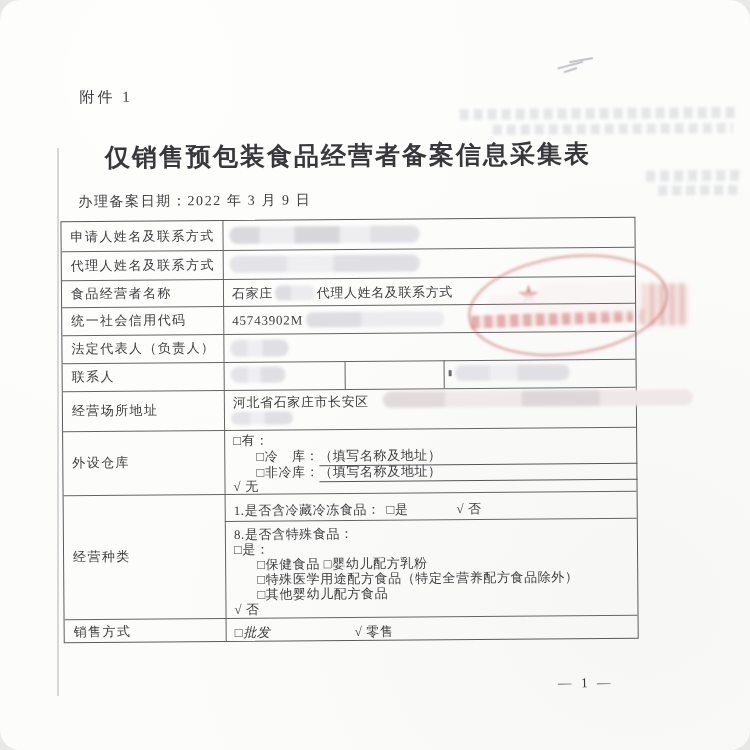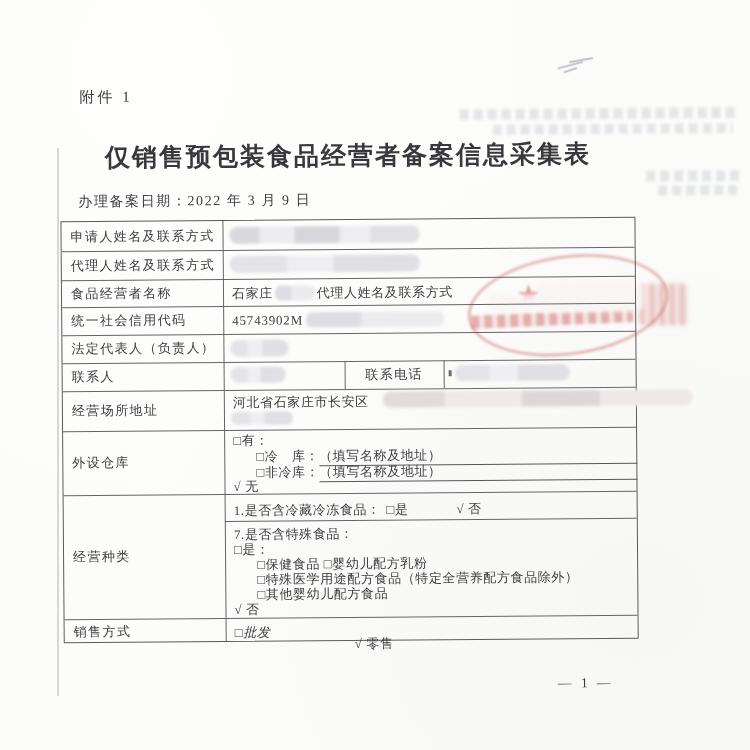--- a/index.html
+++ b/index.html
@@ -4,20 +4,21 @@
 <style>
   html,body{margin:0;padding:0;background:#e8e8e8;}
   .page{
     position:relative;width:750px;height:750px;overflow:hidden;
     background:
       radial-gradient(ellipse at 20% 10%, rgba(255,255,255,.6), rgba(255,255,255,0) 60%),
       radial-gradient(ellipse at 85% 80%, rgba(120,120,130,.04), rgba(255,255,255,0) 55%),
       #fcfcfa;
     font-family:"Liberation Serif","DejaVu Serif",serif;
     color:#3c3c40;
+    border-radius:20px;
   }
   .doc{position:absolute;inset:0;transform:rotate(-0.45deg);transform-origin:350px 420px;}
   .txt{position:absolute;white-space:nowrap;}
 
   
   .attachment{left:82px;top:86px;font-size:15px;letter-spacing:3px;}
   .title{left:350px;top:139px;transform:translateX(-50%);
          font-family:"Liberation Sans","DejaVu Sans",sans-serif;
          font-weight:bold;font-size:25px;letter-spacing:2px;color:#38383c;}
   .dateline{left:80px;top:191px;font-size:14px;letter-spacing:1.6px;}
@@ -128,21 +129,20 @@
         <span>石家庄</span><span class="redact-inline" style="width:40px;margin:0 2px;"></span><span>代理人姓名及联系方式</span>
       </div>
 
       <div class="cline" style="left:170px;top:92px;letter-spacing:.8px;">
         <span>45743902M</span><span class="redact-inline" style="width:138px;margin-left:3px;"></span>
       </div>
 
       <div class="redact soft" style="left:168px;top:119px;width:58px;height:17px;"></div>
 
       <div class="redact soft" style="left:168px;top:146px;width:55px;height:16px;"></div>
-      <div class="cline" style="left:282px;top:141px;width:99px;height:28px;display:flex;align-items:center;justify-content:center;letter-spacing:1.4px;">联系电话</div>
       <div style="position:absolute;left:386px;top:151px;width:3px;height:6px;background:#6a6a70;filter:blur(.4px);"></div>
       <div class="redact soft" style="left:392px;top:146px;width:115px;height:16px;"></div>
 
       <div class="cline" style="left:170px;top:173px;">河北省石家庄市长安区</div>
       <div class="redact pink" style="left:320px;top:172px;width:310px;height:16px;"></div>
       <div class="redact soft" style="left:168px;top:191px;width:62px;height:13px;"></div>
 
       <div class="cline" style="left:170px;top:211px;">□有：</div>
       <div class="cline" style="left:193px;top:227px;">
         <span>□冷　库：</span><span class="fillline"><span>（填写名称及地址）</span></span>
@@ -150,26 +150,26 @@
       <div class="cline" style="left:193px;top:243px;">
         <span>□非冷库：</span><span class="fillline"><span>（填写名称及地址）</span></span>
       </div>
       <div class="cline" style="left:170px;top:257px;">√ 无</div>
 
       <div class="cline" style="left:170px;top:281px;">
         <span>1.是否含冷藏冷冻食品：</span>
         <span style="margin-left:2px;">□是</span>
         <span style="margin-left:44px;">√ 否</span>
       </div>
-      <div class="cline" style="left:170px;top:305px;">7.是否含特殊食品：</div>
+      <div class="cline" style="left:170px;top:305px;">8.是否含特殊食品：</div>
       <div class="cline" style="left:170px;top:320px;">□是：</div>
       <div class="cline" style="left:193px;top:335px;">□保健食品 □婴幼儿配方乳粉</div>
       <div class="cline" style="left:193px;top:350px;">□特殊医学用途配方食品（特定全营养配方食品除外）</div>
       <div class="cline" style="left:193px;top:365px;">□其他婴幼儿配方食品</div>
       <div class="cline" style="left:170px;top:380px;">√ 否</div>
 
       <div class="cline" style="left:170px;top:403px;font-style:italic;">□批发</div>
-      <div class="cline" style="left:290px;top:415px;">√ 零售</div>
+      <div class="cline" style="left:290px;top:403px;">√ 零售</div>
     </div>
 
     <div class="txt pagenum">— 1 —</div>
   </div>
 </div>
 
 </body></html>

